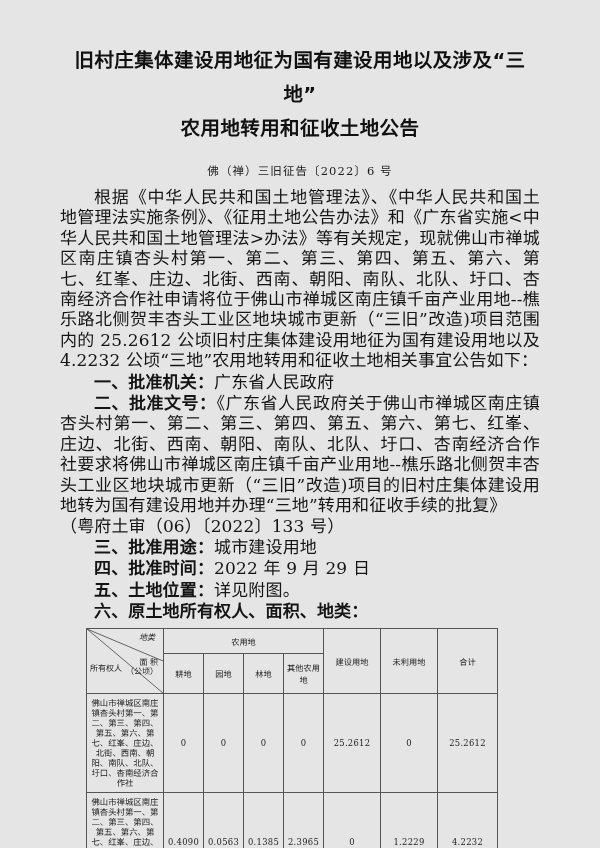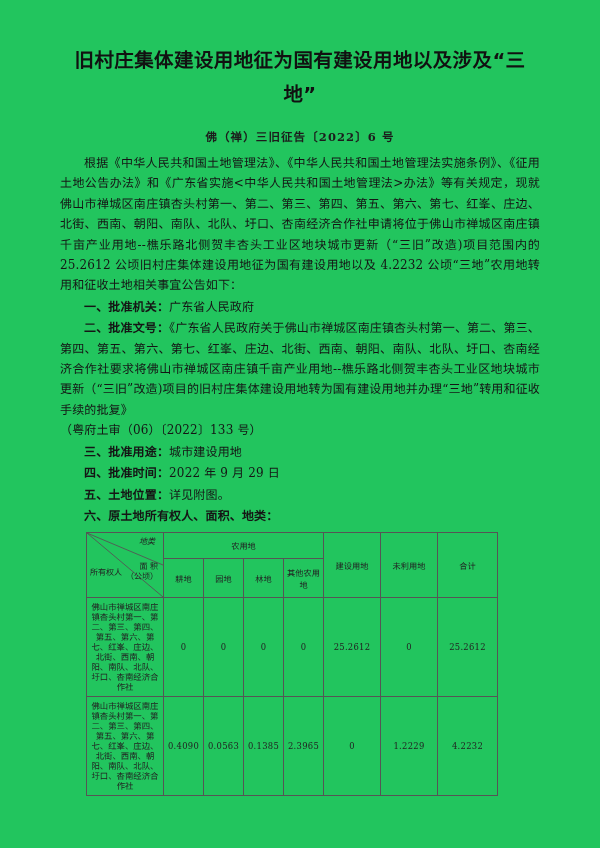--- a/index.html
+++ b/index.html
@@ -14,21 +14,21 @@
     overflow: hidden;
     font-family: "DejaVu Serif", "Liberation Serif", serif;
     color: #1a1a1a;
     -webkit-font-smoothing: antialiased;
   }
 
   .page {
     position: relative;
     width: 600px;
     height: 848px;
-    background: #22c55e;
+    background: #e5e5e5;
     box-sizing: border-box;
     padding: 44px 60px 20px 60px;
   }
 
   
   .doc-title {
     font-family: "DejaVu Sans", "Liberation Sans", sans-serif;
     font-weight: 700;
     font-size: 19.5px;
     line-height: 34px;
@@ -38,31 +38,31 @@
     margin: 0;
     padding: 0 0 2px 0;
   }
   .doc-title .line2 {
     display: block;
   }
 
   .doc-number {
     text-align: center;
     font-family: "DejaVu Serif", "Liberation Serif", serif;
-    font-weight: 700;
+    font-weight: 400;
     font-size: 11.5px;
     letter-spacing: 1.1px;
     margin-top: 14px;
     margin-bottom: 4px;
     color: #1c1c1c;
   }
 
   
   .body-text {
-    font-size: 12px;
+    font-size: 17px;
     line-height: 20.4px;
     text-align: justify;
     text-justify: inter-ideograph;
     letter-spacing: 0.15px;
     margin: 0;
     color: #151515;
   }
   .para {
     text-indent: 2em;
     margin: 9px 0 0 0;
@@ -164,20 +164,21 @@
   .col-unu  { width: 52px; }
   .col-sum  { width: 55px; }
 </style>
 </head>
 <body>
 
 <div class="page">
 
   <h1 class="doc-title">
     <span>旧村庄集体建设用地征为国有建设用地以及涉及“三地”</span>
+    <span class="line2">农用地转用和征收土地公告</span>
   </h1>
 
   <div class="doc-number">佛（禅）三旧征告〔2022〕6 号</div>
 
   <p class="body-text para">根据《中华人民共和国土地管理法》、《中华人民共和国土地管理法实施条例》、《征用土地公告办法》和《广东省实施&lt;中华人民共和国土地管理法&gt;办法》等有关规定，现就佛山市禅城区南庄镇杏头村第一、第二、第三、第四、第五、第六、第七、红峯、庄边、北街、西南、朝阳、南队、北队、圩口、杏南经济合作社申请将位于佛山市禅城区南庄镇千亩产业用地--樵乐路北侧贺丰杏头工业区地块城市更新（“三旧”改造)项目范围内的 25.2612 公顷旧村庄集体建设用地征为国有建设用地以及 4.2232 公顷“三地”农用地转用和征收土地相关事宜公告如下：</p>
 
   <p class="body-text item">
     <span class="item-label">一、批准机关：</span><span>广东省人民政府</span>
   </p>
 

